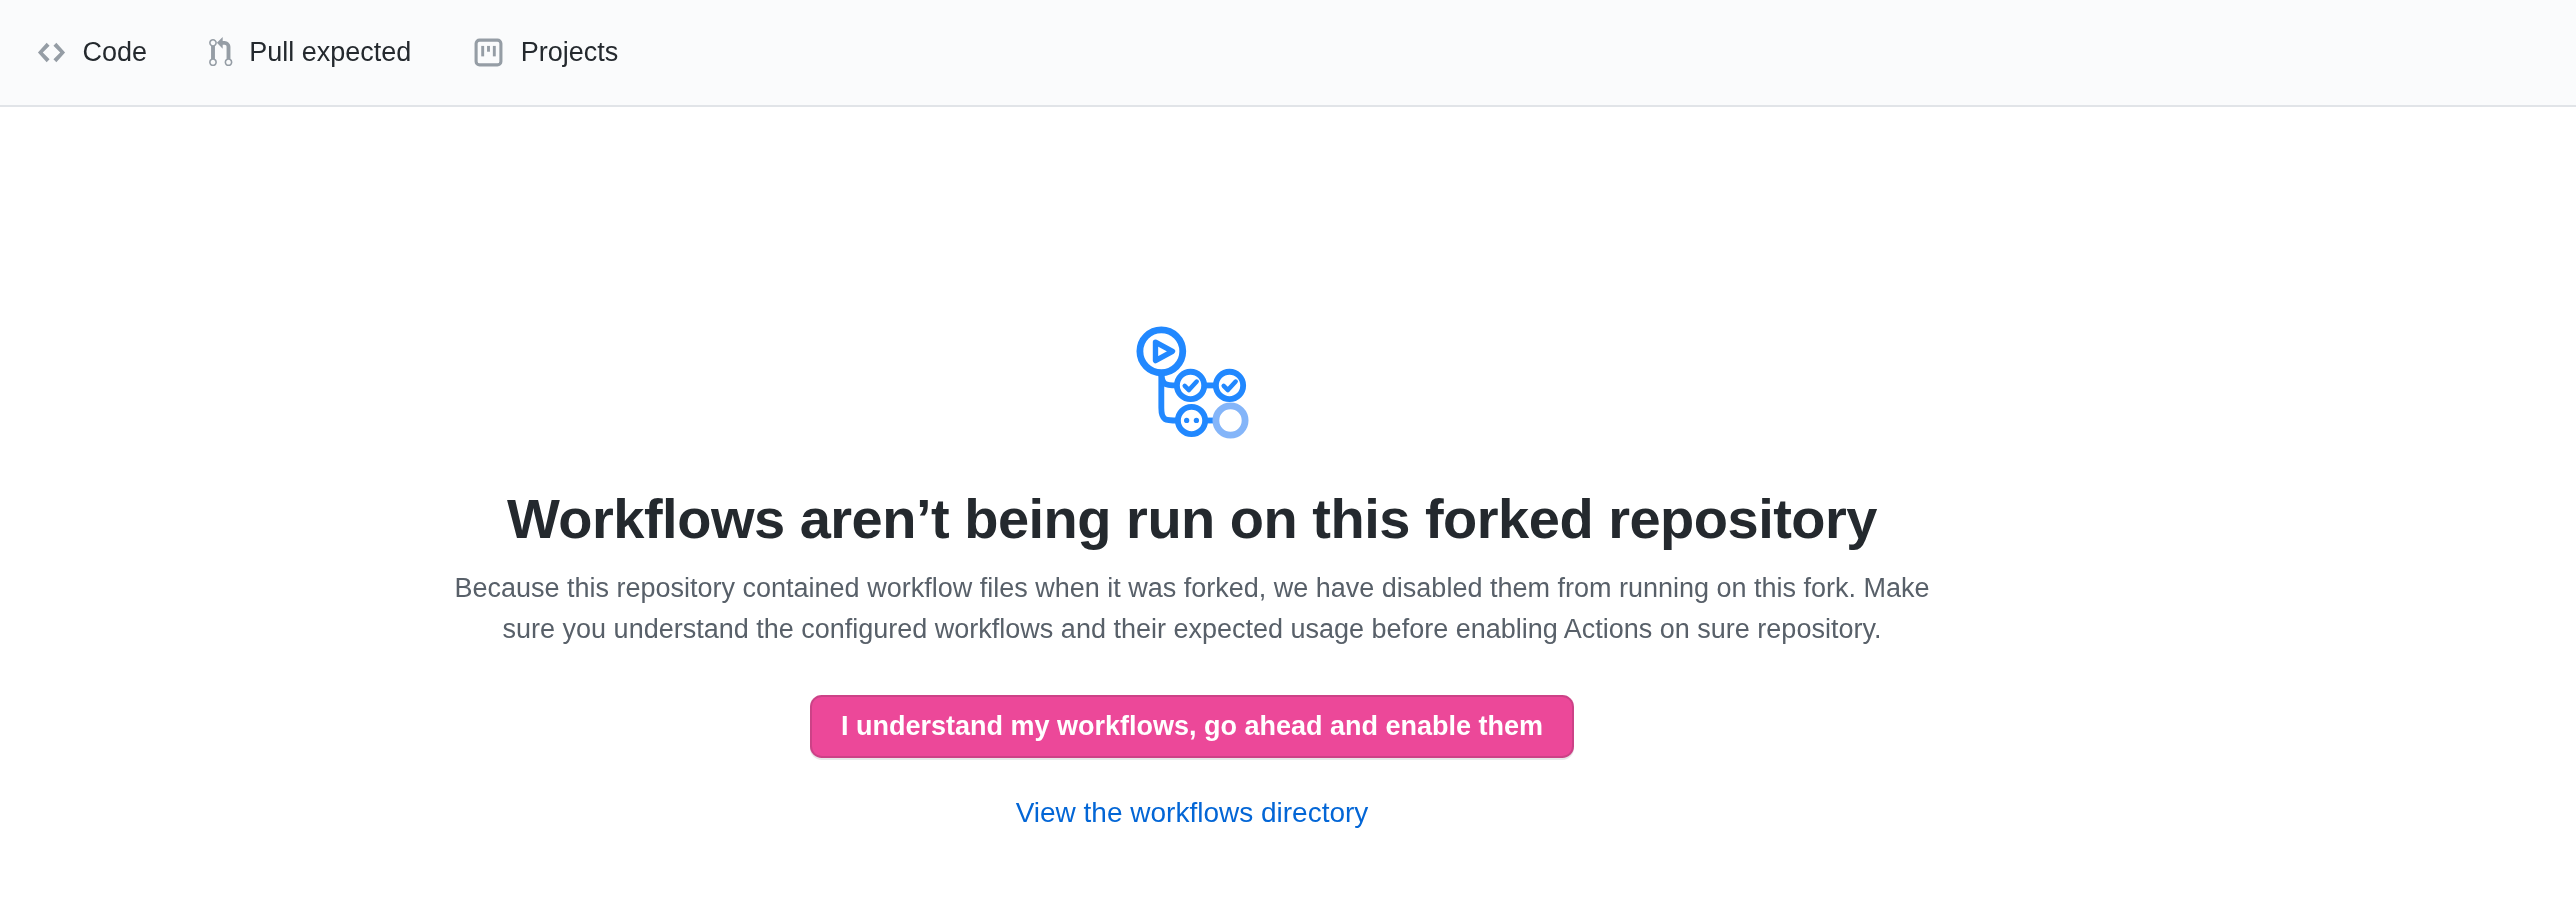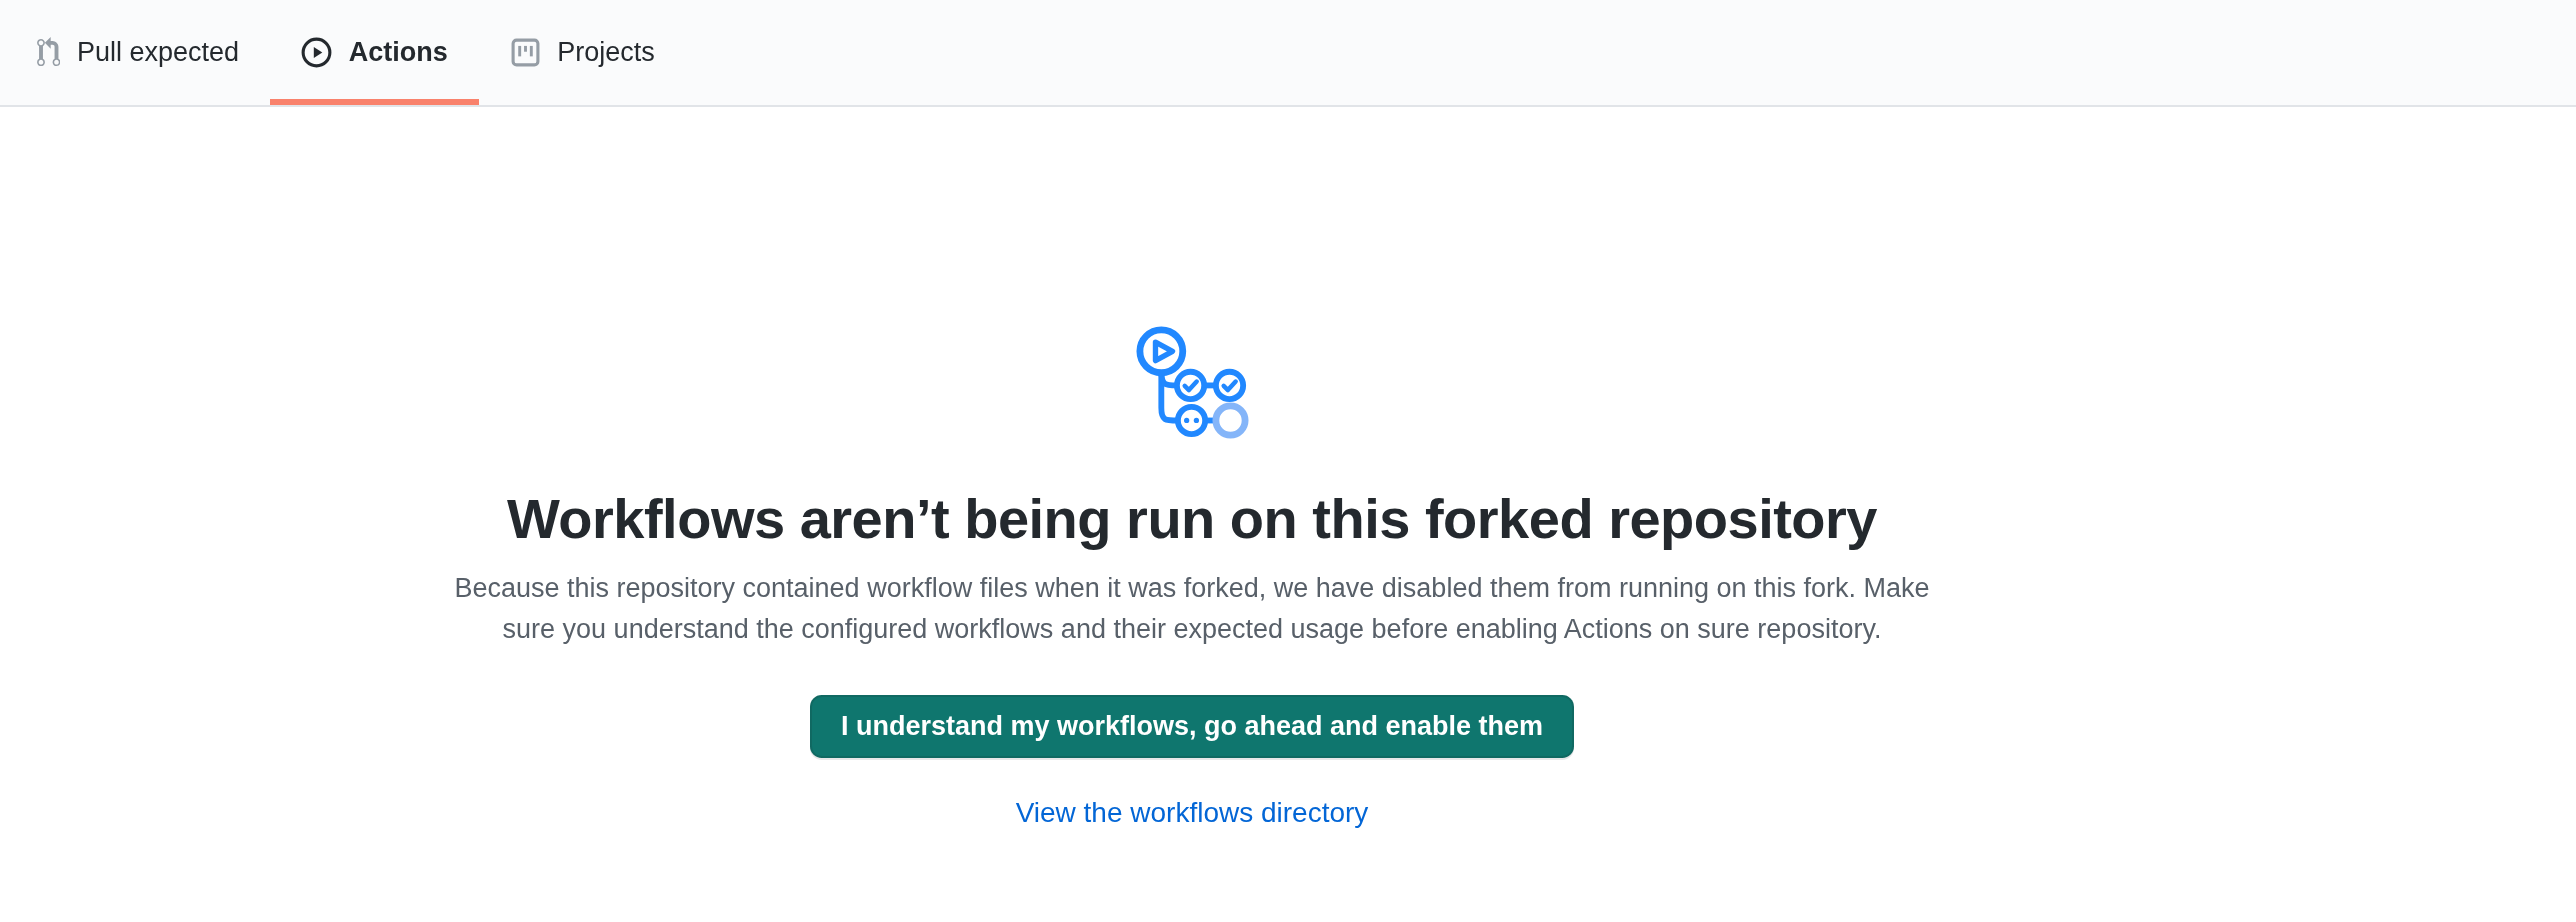--- a/index.html
+++ b/index.html
@@ -65,21 +65,21 @@
     line-height: 41px;
     color: #586069;
     max-width: 1661px;
   }
   .enable-btn {
     margin-top: 45px;
     height: 63px;
     padding: 16px 29px;
     display: flex;
     align-items: center;
-    background: #0f766e;
+    background: #ec4899;
     border: 2px solid rgba(27, 31, 35, 0.15);
     border-radius: 11.7px;
     color: #ffffff;
     font-family: inherit;
     font-size: 27px;
     font-weight: 700;
     cursor: pointer;
     box-shadow: 0 2px 0 rgba(27, 31, 35, 0.1);
   }
   .wf-link {
@@ -89,39 +89,38 @@
     text-decoration: none;
     cursor: pointer;
     text-align: center;
   }
 </style>
 </head>
 <body>
 
 <nav class="topnav">
 
+  <div class="tab">
+    <span class="ticon">
+      <svg width="29" height="31" viewBox="0 0 14 16" fill="currentColor">
+        <path d="M9.5 3L8 4.5 11.5 8 8 11.5 9.5 13 14 8 9.5 3zM4.5 3L0 8l4.5 5L6 11.5 2.5 8 6 4.5 4.5 3z"></path>
+      </svg>
+    </span>
+    <span>Code</span>
+  </div>
 
   <div class="tab">
     <span class="ticon">
       <svg width="23.5" height="31" viewBox="0 0 12 16" fill="currentColor">
         <path d="M11 11.28V5c-.03-.78-.34-1.47-.94-2.06C9.46 2.35 8.78 2.03 8 2H7V0L4 3l3 3V4h1c.27.02.48.11.69.31.21.2.3.42.31.69v6.28A1.993 1.993 0 0 0 10 15a1.993 1.993 0 0 0 1-3.72zm-1 2.92c-.66 0-1.2-.55-1.2-1.2 0-.65.55-1.2 1.2-1.2.65 0 1.2.55 1.2 1.2 0 .65-.55 1.2-1.2 1.2zM4 3c0-1.11-.89-2-2-2a1.993 1.993 0 0 0-1 3.72v6.56A1.993 1.993 0 0 0 2 15a1.993 1.993 0 0 0 1-3.72V4.72c.59-.34 1-.98 1-1.72zm-.8 10c0 .66-.55 1.2-1.2 1.2-.65 0-1.2-.55-1.2-1.2 0-.65.55-1.2 1.2-1.2.65 0 1.2.55 1.2 1.2zM2 4.2C1.34 4.2.8 3.65.8 3c0-.65.55-1.2 1.2-1.2.65 0 1.2.55 1.2 1.2 0 .65-.55 1.2-1.2 1.2z"></path>
       </svg>
     </span>
     <span>Pull expected</span>
   </div>
 
-  <div class="tab active">
-    <span class="ticon">
-      <svg width="31" height="31" viewBox="0 0 16 16" fill="none">
-        <circle cx="8" cy="8" r="6.9" stroke="currentColor" stroke-width="1.6"></circle>
-        <path d="M6.6 5.2 L11 8 L6.6 10.8 Z" fill="currentColor"></path>
-      </svg>
-    </span>
-    <span>Actions</span>
-  </div>
 
   <div class="tab">
     <span class="ticon">
       <svg width="31" height="31" viewBox="0 0 16 16" fill="none" stroke="currentColor">
         <rect x="1.6" y="1.6" width="12.8" height="12.8" rx="1.8" stroke-width="1.6"></rect>
         <path d="M5 4.6 V10" stroke-width="1.5"></path>
         <path d="M8 4.6 V7.6" stroke-width="1.5"></path>
         <path d="M11 4.6 V10" stroke-width="1.5"></path>
       </svg>
     </span>

